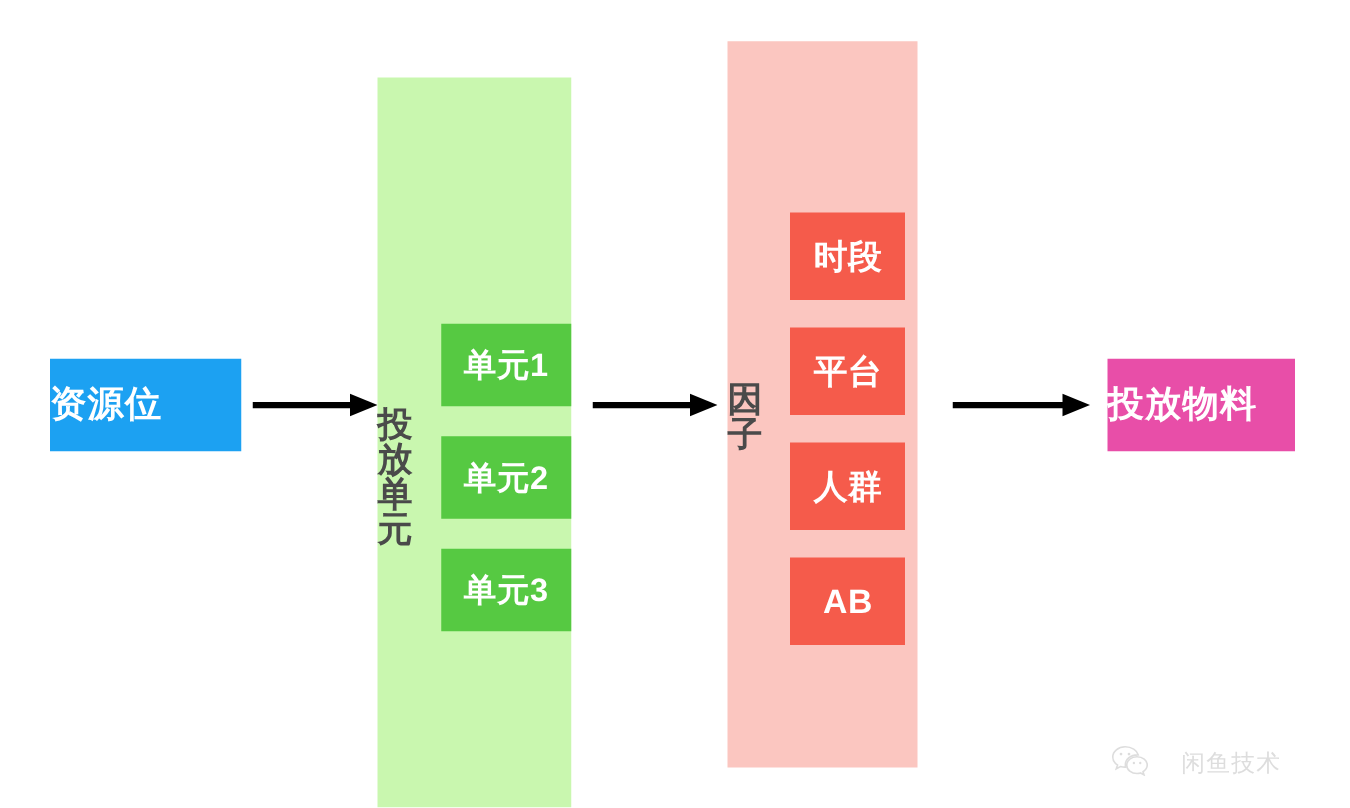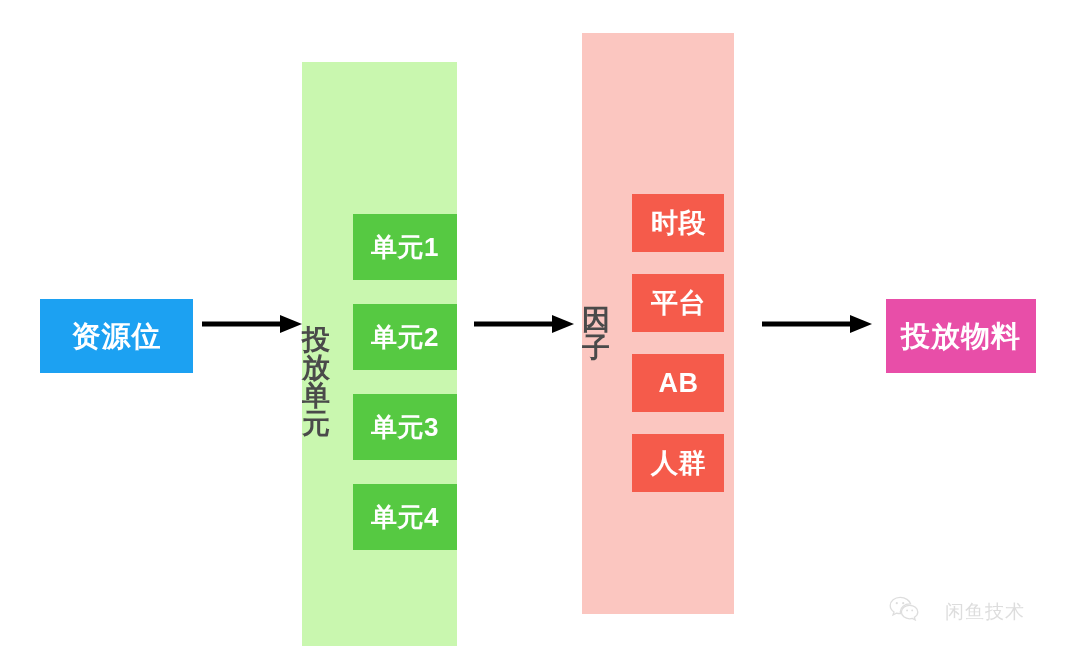--- a/index.html
+++ b/index.html
@@ -16,26 +16,24 @@
     height: 646px;
     background: #ffffff;
     overflow: hidden;
   }
 
   
   .node {
     position: absolute;
     display: flex;
     align-items: center;
-    justify-content: center;
     text-align: center;
     line-height: 1;
     box-sizing: border-box;
     user-select: none;
-    margin-top: 12px;
   }
 
   
   .node-source {
     left: 40px;
     top: 287px;
     width: 153px;
     height: 74px;
     background: #1CA1F2;
     color: #ffffff;
@@ -117,21 +115,21 @@
     height: 581px;
     background: #FBC6C0;
     padding-top: 20px;
   }
   .group-factors .group-items {
     margin-top: 19px;
     gap: 22px;
   }
   .group-factors .chip {
     width: 92px;
-    height: 58px;
+    height: 70px;
     background: #F55B4B;
     font-size: 27px;
     letter-spacing: 0.5px;
   }
 
   
   .arrow {
     position: absolute;
     top: 313px;
     height: 22px;
@@ -175,38 +173,37 @@
       <polygon points="78,2 100,11 78,20" fill="#000000"></polygon>
     </svg>
   </div>
 
   <div class="group group-units">
     <div class="group-title">投放单元</div>
     <div class="group-items">
       <div class="chip">单元1</div>
       <div class="chip">单元2</div>
       <div class="chip">单元3</div>
-      <div class="chip">单元4</div>
     </div>
   </div>
 
   <div class="arrow arrow-2">
     <svg width="100" height="22" viewBox="0 0 100 22" aria-hidden="true">
       <line x1="0" y1="11" x2="80" y2="11" stroke="#000000" stroke-width="5"></line>
       <polygon points="78,2 100,11 78,20" fill="#000000"></polygon>
     </svg>
   </div>
 
   <div class="group group-factors">
     <div class="group-title">因子</div>
     <div class="group-items">
       <div class="chip">时段</div>
       <div class="chip">平台</div>
+      <div class="chip">人群</div>
       <div class="chip">AB</div>
-      <div class="chip">人群</div>
     </div>
   </div>
 
   <div class="arrow arrow-3">
     <svg width="110" height="22" viewBox="0 0 110 22" aria-hidden="true">
       <line x1="0" y1="11" x2="90" y2="11" stroke="#000000" stroke-width="5"></line>
       <polygon points="88,2 110,11 88,20" fill="#000000"></polygon>
     </svg>
   </div>
 

